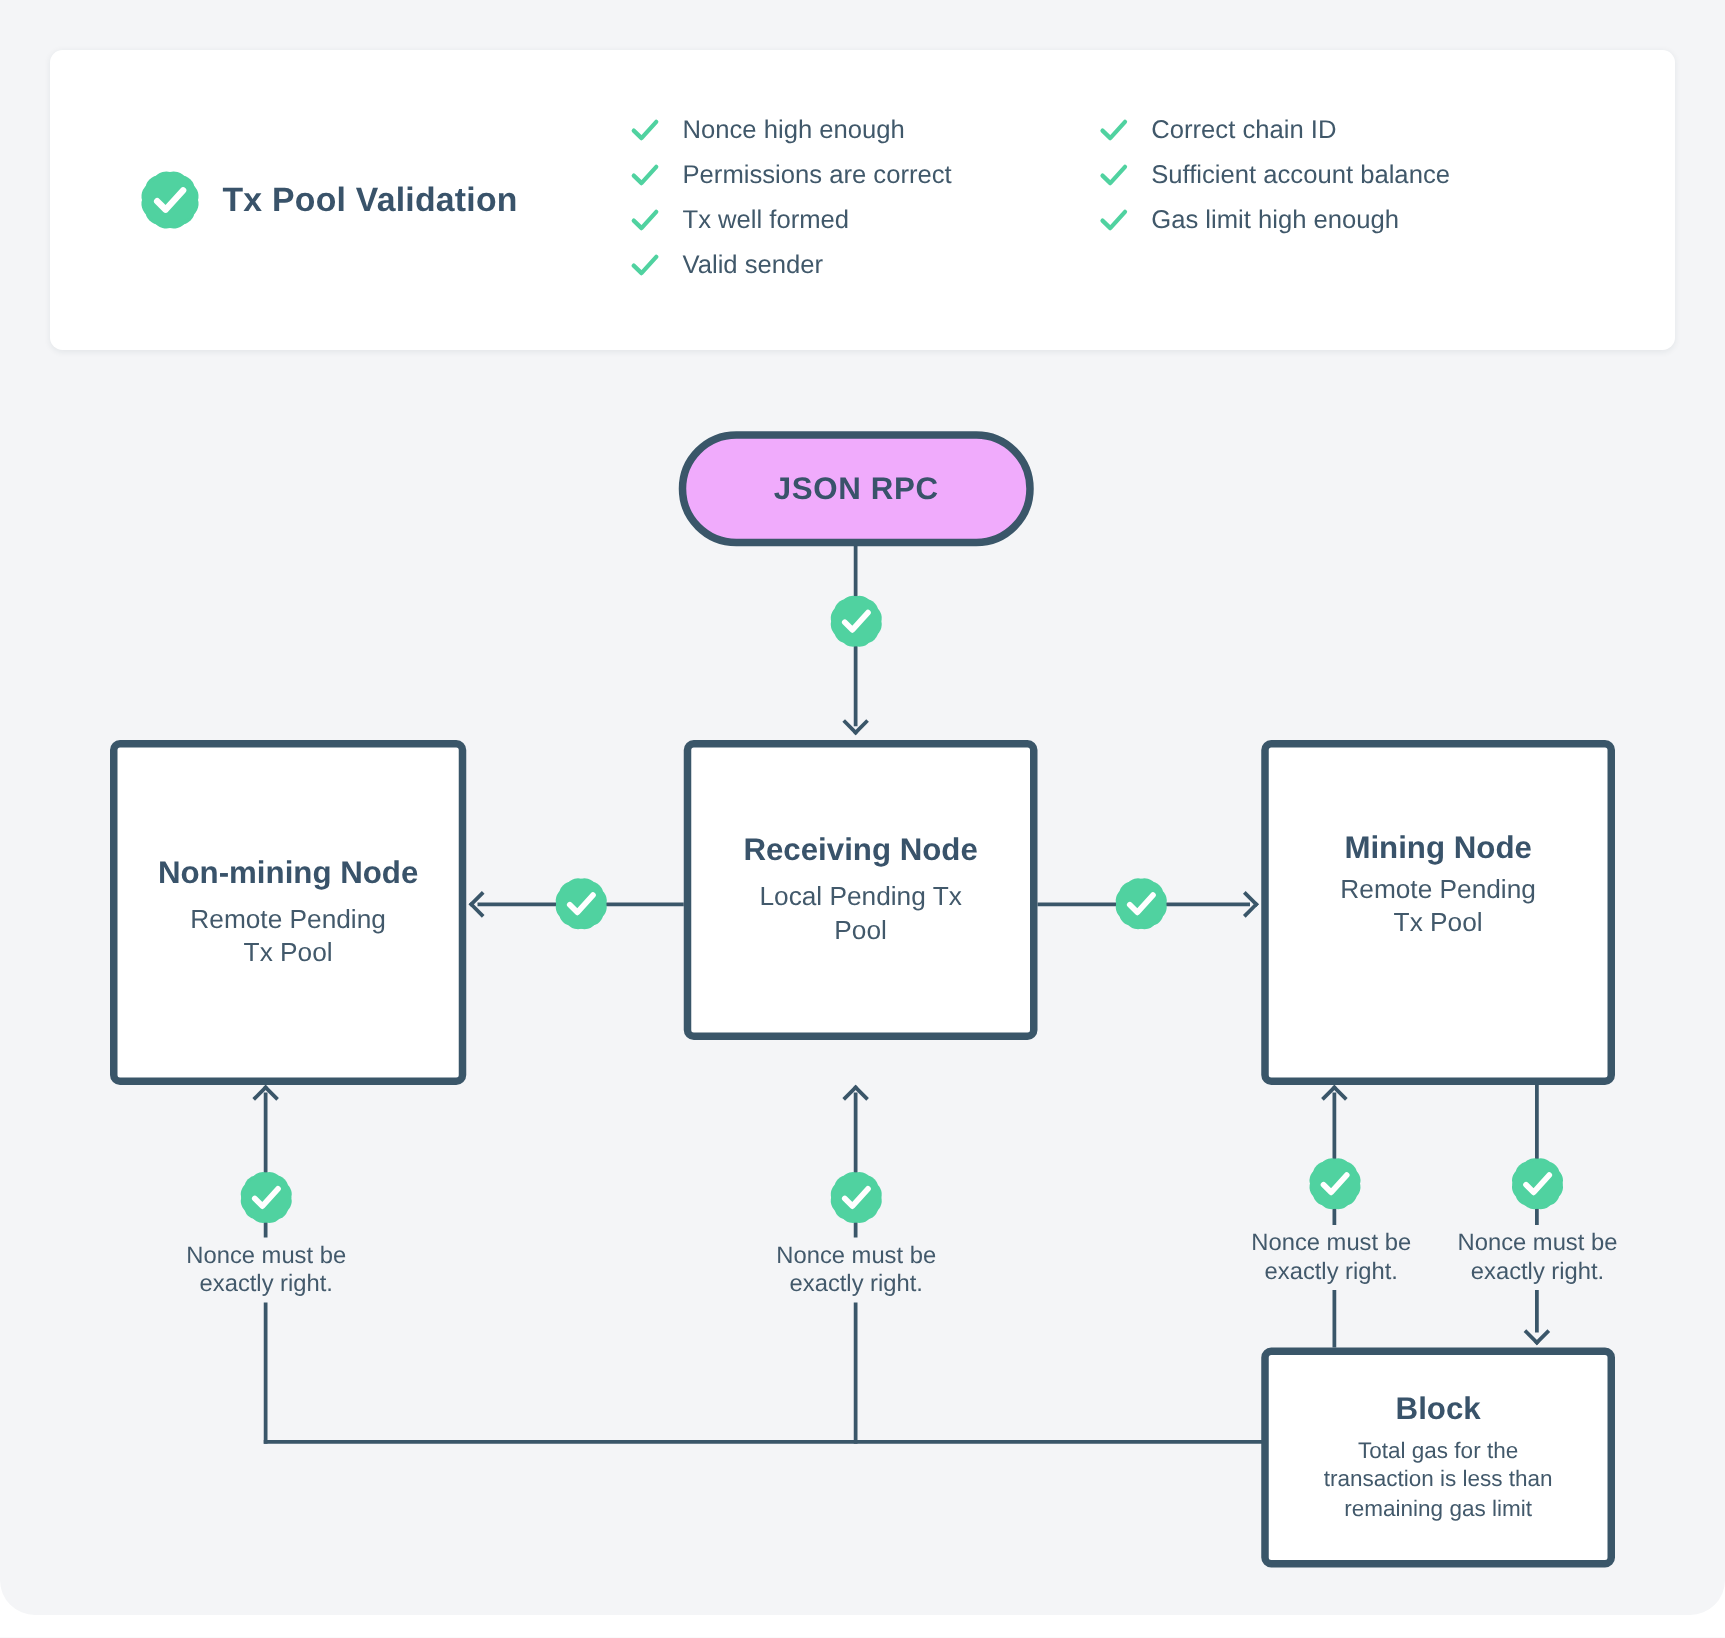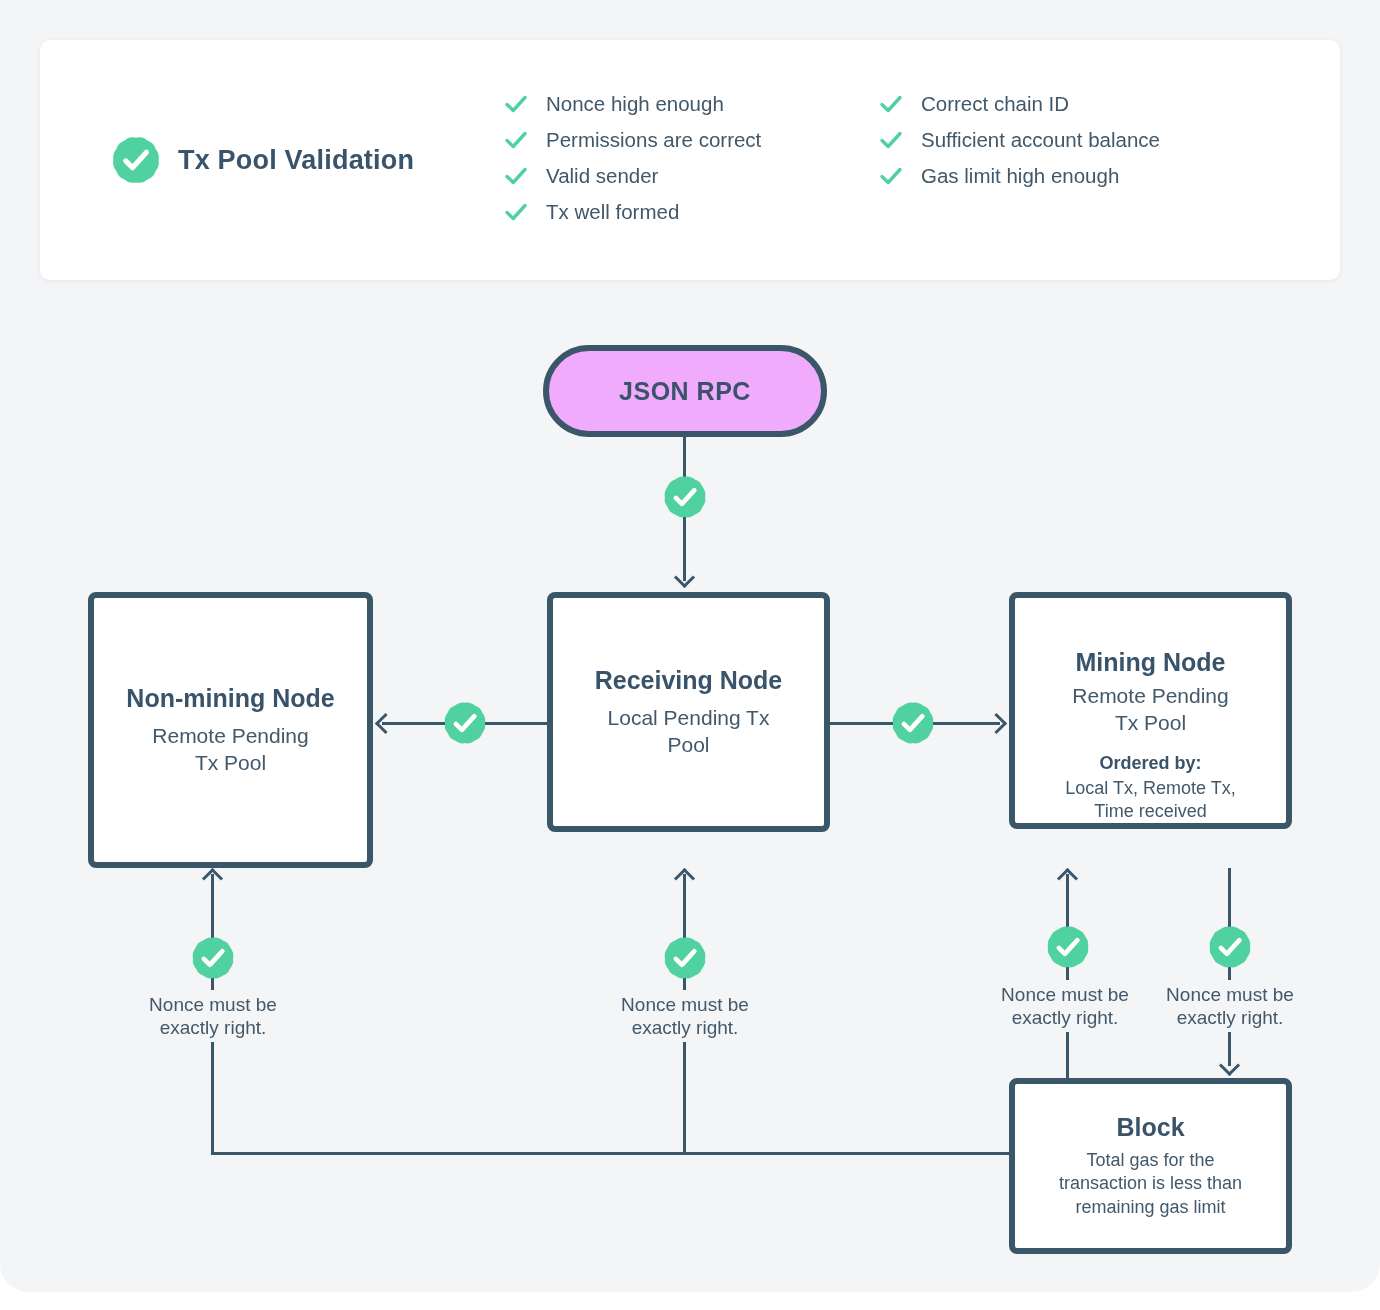--- a/index.html
+++ b/index.html
@@ -108,29 +108,29 @@
             </svg>
           </span>
         <span class="item-text">Permissions are correct</span>
       </li>
       <li>
         <span class="check">
             <svg viewBox="0 0 26 26">
               <path d="M4 13.5l6.2 6 11.8-13" fill="none" stroke="#50d2a0" stroke-width="3.4" stroke-linecap="round" stroke-linejoin="round"></path>
             </svg>
           </span>
+        <span class="item-text">Tx well formed</span>
+      </li>
+      <li>
+        <span class="check">
+            <svg viewBox="0 0 26 26">
+              <path d="M4 13.5l6.2 6 11.8-13" fill="none" stroke="#50d2a0" stroke-width="3.4" stroke-linecap="round" stroke-linejoin="round"></path>
+            </svg>
+          </span>
         <span class="item-text">Valid sender</span>
-      </li>
-      <li>
-        <span class="check">
-            <svg viewBox="0 0 26 26">
-              <path d="M4 13.5l6.2 6 11.8-13" fill="none" stroke="#50d2a0" stroke-width="3.4" stroke-linecap="round" stroke-linejoin="round"></path>
-            </svg>
-          </span>
-        <span class="item-text">Tx well formed</span>
       </li>
     </ul>
     <ul class="checklist c2">
       <li>
         <span class="check">
             <svg viewBox="0 0 26 26">
               <path d="M4 13.5l6.2 6 11.8-13" fill="none" stroke="#50d2a0" stroke-width="3.4" stroke-linecap="round" stroke-linejoin="round"></path>
             </svg>
           </span>
         <span class="item-text">Correct chain ID</span>
@@ -249,27 +249,23 @@
   <div class="node" style="left:88px;top:592px;width:285px;height:276px;">
     <div class="node-title">Non-mining Node</div>
     <div class="node-sub">Remote Pending Tx Pool</div>
   </div>
 
   <div class="node" style="left:547px;top:592px;width:283px;height:240px;">
     <div class="node-title">Receiving Node</div>
     <div class="node-sub">Local Pending Tx Pool</div>
   </div>
 
-  <div class="node" style="left:1009px;top:592px;width:283px;height:237px;justify-content:flex-start;padding-top:50px;">
+  <div class="node" style="left:1009px;top:592px;width:283px;height:276px;justify-content:flex-start;padding-top:66px;">
     <div class="node-title">Mining Node</div>
     <div class="node-sub" style="margin-top:5px;">Remote Pending Tx Pool</div>
-    <div class="ordered">
-      <div class="ordered-label">Ordered by:</div>
-      <div class="ordered-text">Local Tx, Remote Tx, Time received</div>
-    </div>
   </div>
 
   <div class="node" style="left:1009px;top:1078px;width:283px;height:176px;">
     <div class="node-title">Block</div>
     <div class="block-body">Total gas for the transaction is less than remaining gas limit</div>
   </div>
 
   <div class="note" style="left:138px;top:990px;width:150px;">Nonce must be exactly right.</div>
   <div class="note" style="left:610px;top:990px;width:150px;">Nonce must be exactly right.</div>
   <div class="note" style="left:990px;top:980px;width:150px;">Nonce must be exactly right.</div>

